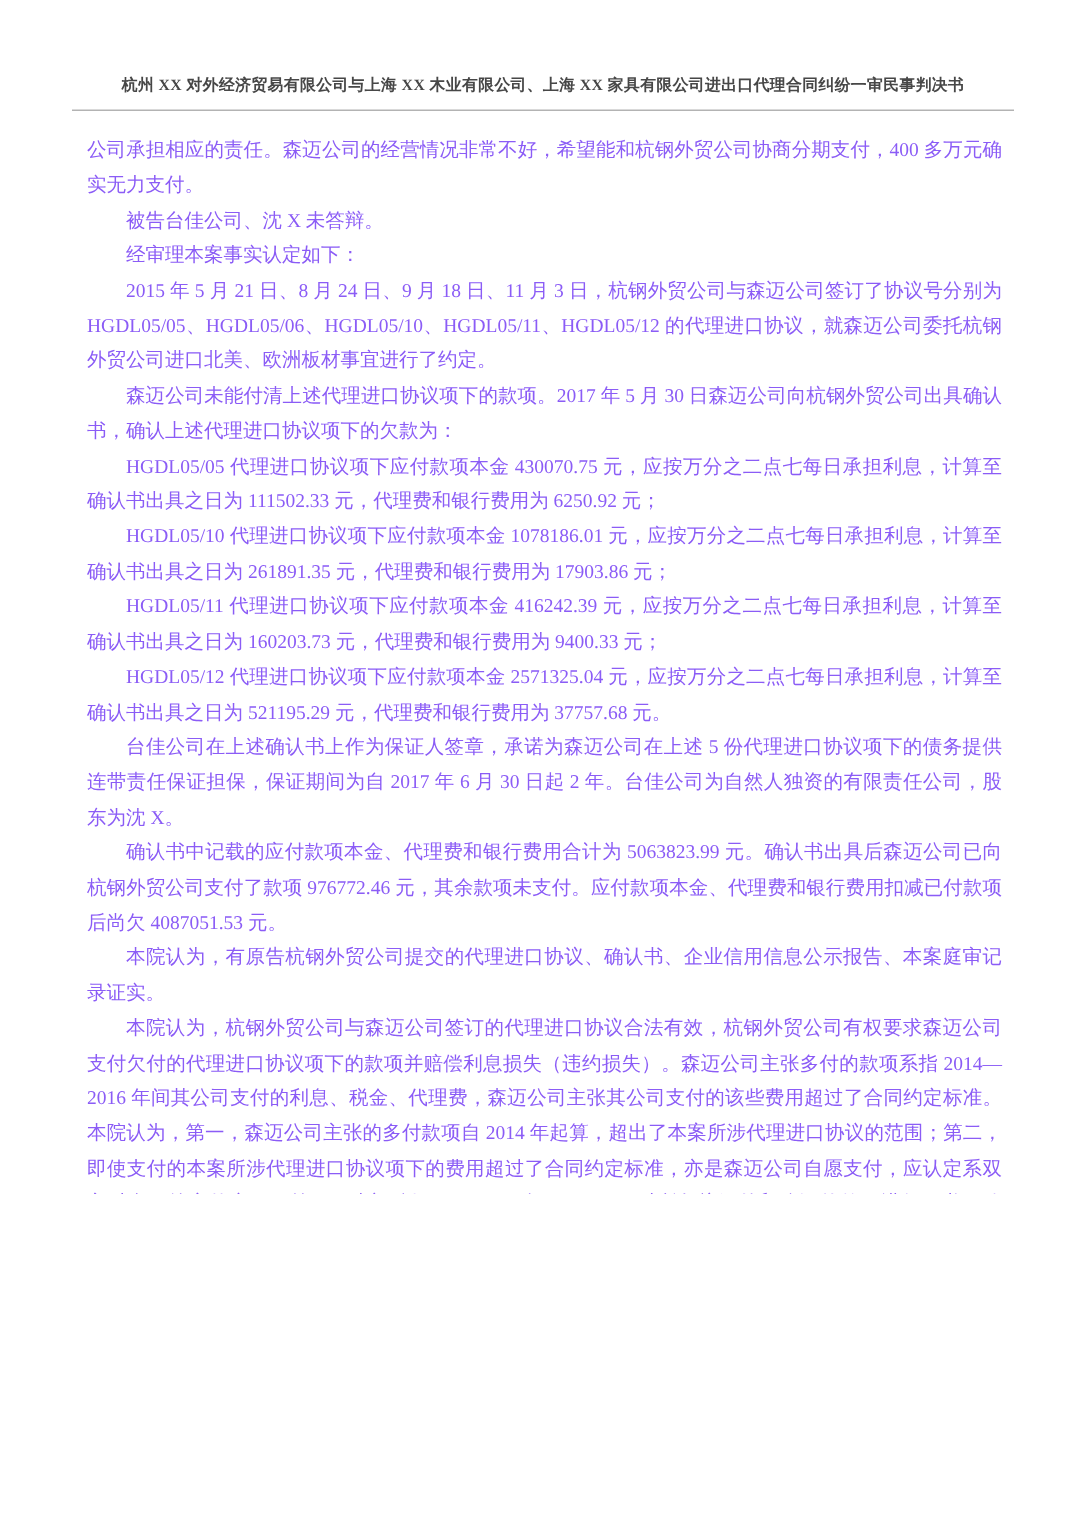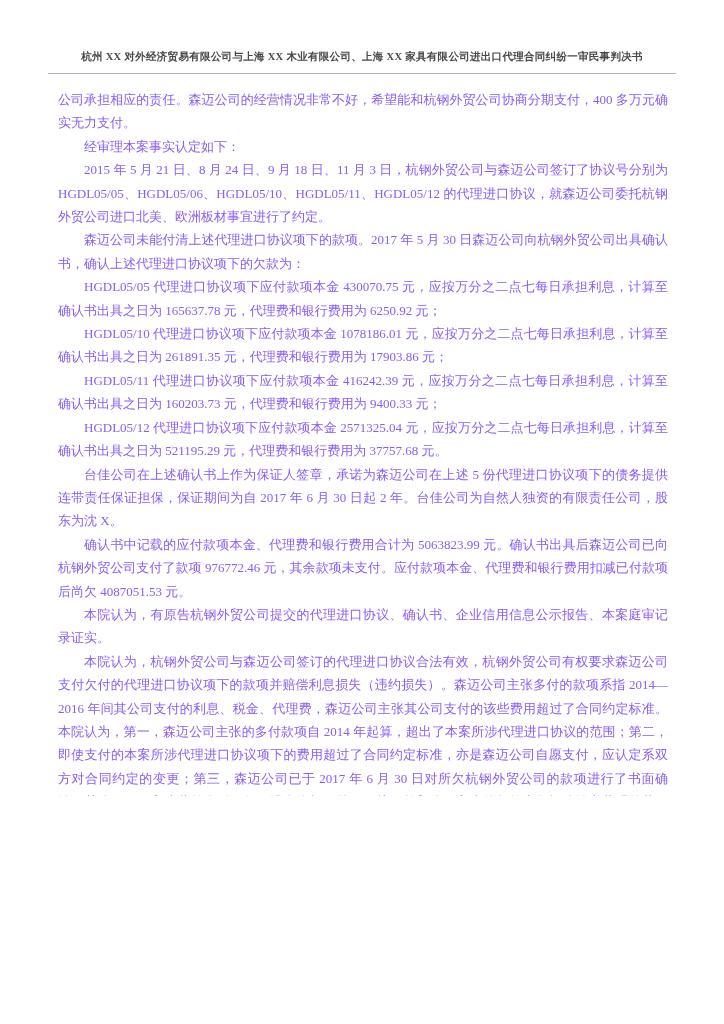--- a/index.html
+++ b/index.html
@@ -103,24 +103,25 @@
 </style>
 </head>
 <body>
 
 <div class="page">
 
   <div class="doc-header">杭州 XX 对外经济贸易有限公司与上海 XX 木业有限公司、上海 XX 家具有限公司进出口代理合同纠纷一审民事判决书</div>
 
   <div class="doc-body" id="doc-body">
       <p>公司承担相应的责任。森迈公司的经营情况非常不好，希望能和杭钢外贸公司协商分期支付，400 多万元确实无力支付。</p>
+      <p class="indent">被告台佳公司、沈 X 未答辩。</p>
       <p class="indent">经审理本案事实认定如下：</p>
       <p class="indent">2015 年 5 月 21 日、8 月 24 日、9 月 18 日、11 月 3 日，杭钢外贸公司与森迈公司签订了协议号分别为 HGDL05/05、HGDL05/06、HGDL05/10、HGDL05/11、HGDL05/12 的代理进口协议，就森迈公司委托杭钢外贸公司进口北美、欧洲板材事宜进行了约定。</p>
       <p class="indent">森迈公司未能付清上述代理进口协议项下的款项。2017 年 5 月 30 日森迈公司向杭钢外贸公司出具确认书，确认上述代理进口协议项下的欠款为：</p>
-      <p class="indent">HGDL05/05 代理进口协议项下应付款项本金 430070.75 元，应按万分之二点七每日承担利息，计算至确认书出具之日为 165637.78 元，代理费和银行费用为 6250.92 元；</p>
+      <p class="indent">HGDL05/05 代理进口协议项下应付款项本金 430070.75 元，应按万分之二点七每日承担利息，计算至确认书出具之日为 111502.33 元，代理费和银行费用为 6250.92 元；</p>
       <p class="indent">HGDL05/10 代理进口协议项下应付款项本金 1078186.01 元，应按万分之二点七每日承担利息，计算至确认书出具之日为 261891.35 元，代理费和银行费用为 17903.86 元；</p>
       <p class="indent">HGDL05/11 代理进口协议项下应付款项本金 416242.39 元，应按万分之二点七每日承担利息，计算至确认书出具之日为 160203.73 元，代理费和银行费用为 9400.33 元；</p>
       <p class="indent">HGDL05/12 代理进口协议项下应付款项本金 2571325.04 元，应按万分之二点七每日承担利息，计算至确认书出具之日为 521195.29 元，代理费和银行费用为 37757.68 元。</p>
       <p class="indent">台佳公司在上述确认书上作为保证人签章，承诺为森迈公司在上述 5 份代理进口协议项下的债务提供连带责任保证担保，保证期间为自 2017 年 6 月 30 日起 2 年。台佳公司为自然人独资的有限责任公司，股东为沈 X。</p>
       <p class="indent">确认书中记载的应付款项本金、代理费和银行费用合计为 5063823.99 元。确认书出具后森迈公司已向杭钢外贸公司支付了款项 976772.46 元，其余款项未支付。应付款项本金、代理费和银行费用扣减已付款项后尚欠 4087051.53 元。</p>
       <p class="indent">本院认为，有原告杭钢外贸公司提交的代理进口协议、确认书、企业信用信息公示报告、本案庭审记录证实。</p>
       <p class="indent">本院认为，杭钢外贸公司与森迈公司签订的代理进口协议合法有效，杭钢外贸公司有权要求森迈公司支付欠付的代理进口协议项下的款项并赔偿利息损失（违约损失）。森迈公司主张多付的款项系指 2014—2016 年间其公司支付的利息、税金、代理费，森迈公司主张其公司支付的该些费用超过了合同约定标准。本院认为，第一，森迈公司主张的多付款项自 2014 年起算，超出了本案所涉代理进口协议的范围；第二，即使支付的本案所涉代理进口协议项下的费用超过了合同约定标准，亦是森迈公司自愿支付，应认定系双方对合同约定的变更；第三，森迈公司已于 2017 年 6 月 30 日对所欠杭钢外贸公司的款项进行了书面确认，其公司再行主张此前多付了款项没有依据；第四，杭钢外贸公司主张的欠款未包括确认书载明的截至 2017 年 6 月 30 日的利息在内，杭钢外贸公司主张的 2017 年 7 月 1 日起的利息损失计算标准亦低于确</p>
     </div>
 
   <div class="doc-footer">

